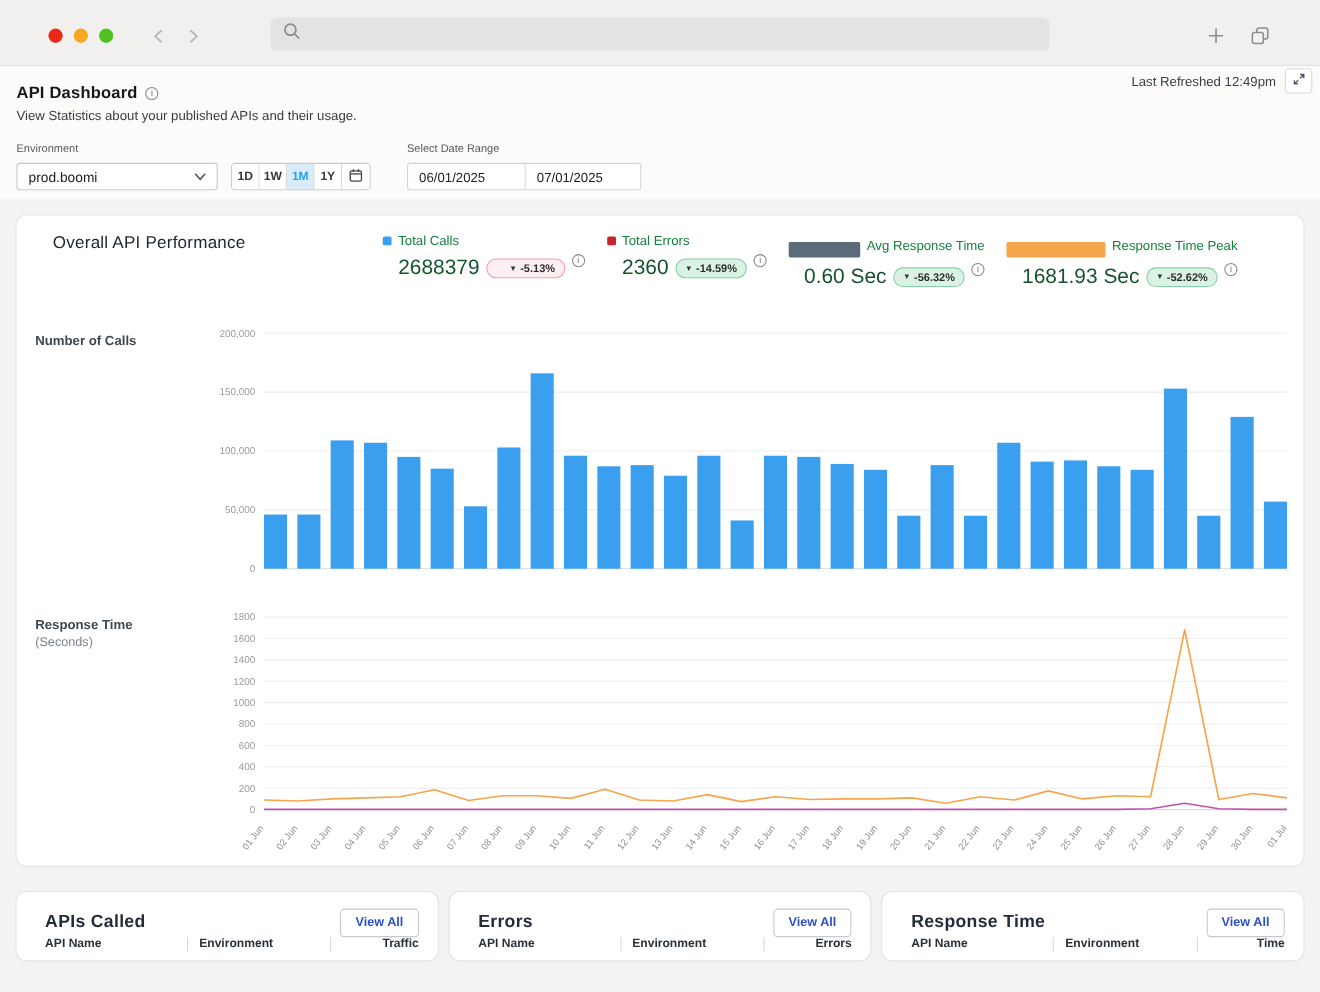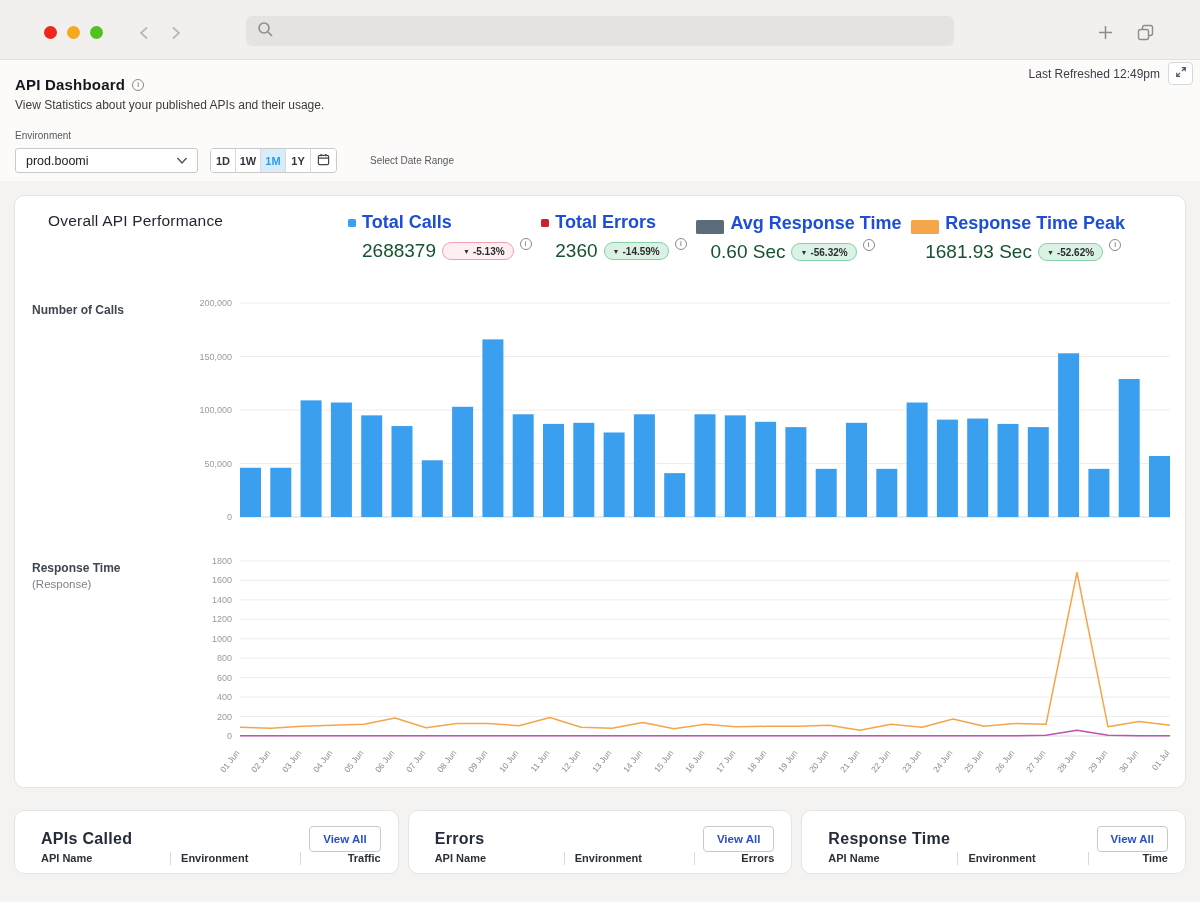--- a/index.html
+++ b/index.html
@@ -43,21 +43,21 @@
   .date-inputs input { border:none; outline:none; width:106px; font-size:12px; color:#222; padding-left:10px; font-family:"Liberation Sans", sans-serif; background:transparent; }
   .date-inputs input + input { border-left:1px solid #ddd; }
 
   
   .dash { flex:1; background:#f5f3f1; margin-top:8px; padding:14px 14px 0; }
   .panel { background:#fff; border:1px solid #e4e4e4; border-radius:10px; }
   .perf-panel { height:593px; }
   .perf-header { display:flex; padding:16px 60px 0 33px; }
   .perf-header h2 { width:300px; flex-shrink:0; font-size:15.5px; font-weight:500; color:#1f2430; letter-spacing:0.2px; }
   .metrics { flex:1; display:flex; justify-content:space-between; }
-  .metric-top { display:flex; align-items:center; gap:6px; font-size:18px; color:#1d4ed8;font-weight:bold; }
+  .metric-top { display:flex; align-items:center; gap:6px; font-size:12px; color:#15803d; }
   .marker { width:8px; height:8px; border-radius:1.5px; display:inline-block; }
   .marker.dash { width:10px; height:3px; }
   .metric-bottom { margin-top:7px; display:flex; align-items:center; gap:6px; padding-left:14px; }
   .metric-value { font-size:19px; color:#14532d; }
   .badge { display:inline-flex; align-items:center; gap:3px; border-radius:10px; padding:2.5px 8px; font-size:10px; font-weight:700; color:#2c2c2c; }
   .badge .caret { font-size:7px; color:#333; }
   .badge.neg { background:#fdeef1; border:1px solid #efa3b0;padding-left:20px; }
   .badge.pos { background:#d9f2e4; border:1px solid #86cfa8; }
   .info-icon.sup { transform:translateY(-7px); cursor:pointer; }
 
@@ -152,20 +152,24 @@
           <span><svg width="13" height="13" viewBox="0 0 14 14">
               <rect x="1.5" y="2.5" width="11" height="10" rx="1.5" fill="none" stroke="#444" stroke-width="1.3"></rect>
               <line x1="1.5" y1="5.5" x2="12.5" y2="5.5" stroke="#444" stroke-width="1.3"></line>
               <line x1="4.5" y1="1" x2="4.5" y2="3.5" stroke="#444" stroke-width="1.3"></line>
               <line x1="9.5" y1="1" x2="9.5" y2="3.5" stroke="#444" stroke-width="1.3"></line>
             </svg></span>
         </button>
     </div>
     <div class="fgroup dates">
       <label>Select Date Range</label>
+      <div class="date-inputs">
+        <input type="text" value="06/01/2025" style="">
+        <input type="text" value="07/01/2025" style="">
+      </div>
     </div>
   </div>
 
   <div class="dash">
 
     <section class="panel perf-panel">
       <div class="perf-header">
         <h2>Overall API Performance</h2>
         <div class="metrics">
           <div class="metric">
@@ -268,21 +272,21 @@
             <rect x="797.5" y="124.91" width="21" height="93.09" fill="#3b9ff0"></rect>
             <rect x="827.8000000000001" y="128.12" width="21" height="89.88" fill="#3b9ff0"></rect>
             <rect x="858.1" y="54.28999999999999" width="21" height="163.71" fill="#3b9ff0"></rect>
             <rect x="888.4" y="169.85" width="21" height="48.15" fill="#3b9ff0"></rect>
             <rect x="918.7" y="79.97" width="21" height="138.03" fill="#3b9ff0"></rect>
             <rect x="949" y="157.01" width="21" height="60.989999999999995" fill="#3b9ff0"></rect>
           </svg>
       </div>
 
       <div class="chart-row second">
-        <div class="chart-label"><span>Response Time</span><span class="sub">(Response)</span></div>
+        <div class="chart-label"><span>Response Time</span><span class="sub">(Seconds)</span></div>
         <svg id="line-chart" width="985" height="234">
             <line x1="40" y1="179" x2="970" y2="179" stroke="#d9d9d9" stroke-width="1"></line>
             <text x="32" y="182" text-anchor="end" fill="#9a9a9a" font-size="9">0</text>
             <line x1="40" y1="159.55555555555554" x2="970" y2="159.55555555555554" stroke="#ededed" stroke-width="1"></line>
             <text x="32" y="162.55555555555554" text-anchor="end" fill="#9a9a9a" font-size="9">200</text>
             <line x1="40" y1="140.11111111111111" x2="970" y2="140.11111111111111" stroke="#ededed" stroke-width="1"></line>
             <text x="32" y="143.11111111111111" text-anchor="end" fill="#9a9a9a" font-size="9">400</text>
             <line x1="40" y1="120.66666666666667" x2="970" y2="120.66666666666667" stroke="#ededed" stroke-width="1"></line>
             <text x="32" y="123.66666666666667" text-anchor="end" fill="#9a9a9a" font-size="9">600</text>
             <line x1="40" y1="101.22222222222223" x2="970" y2="101.22222222222223" stroke="#ededed" stroke-width="1"></line>

